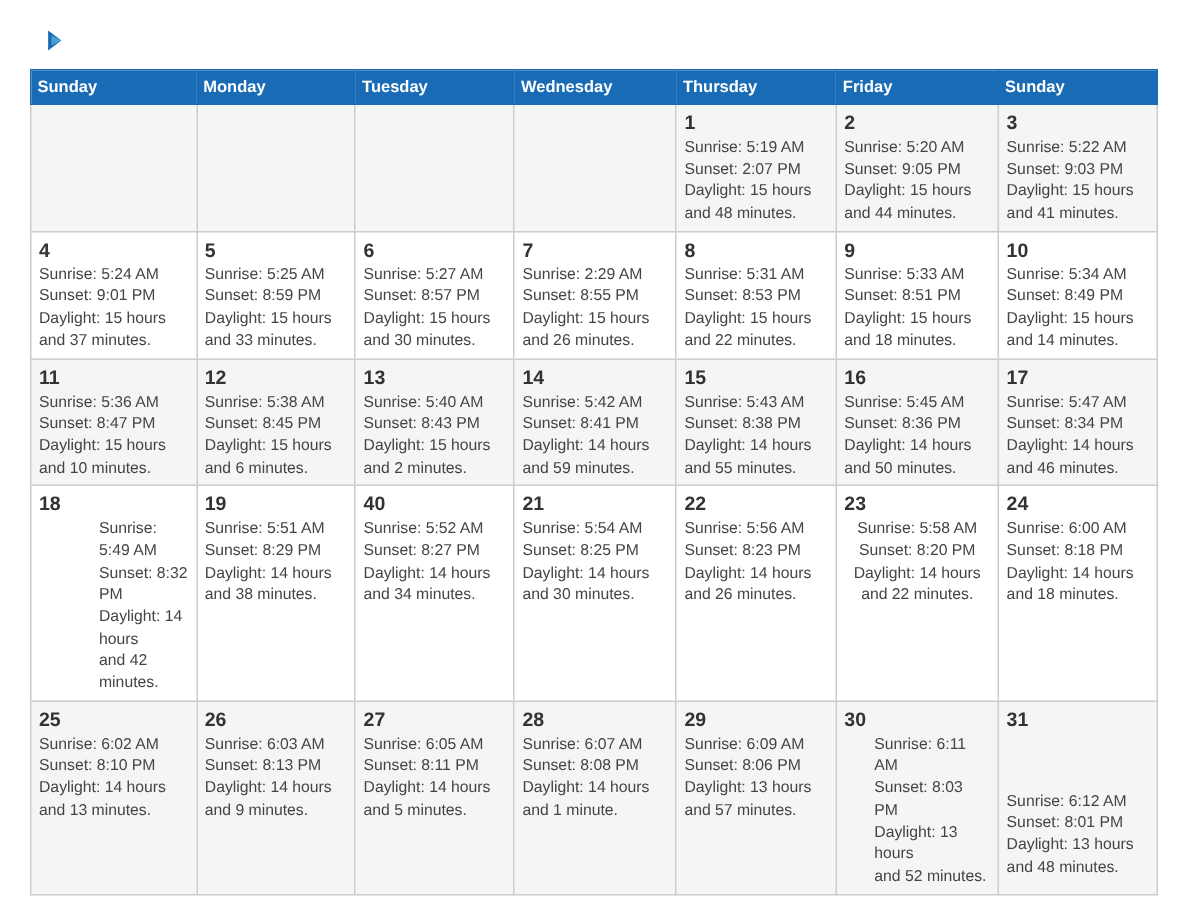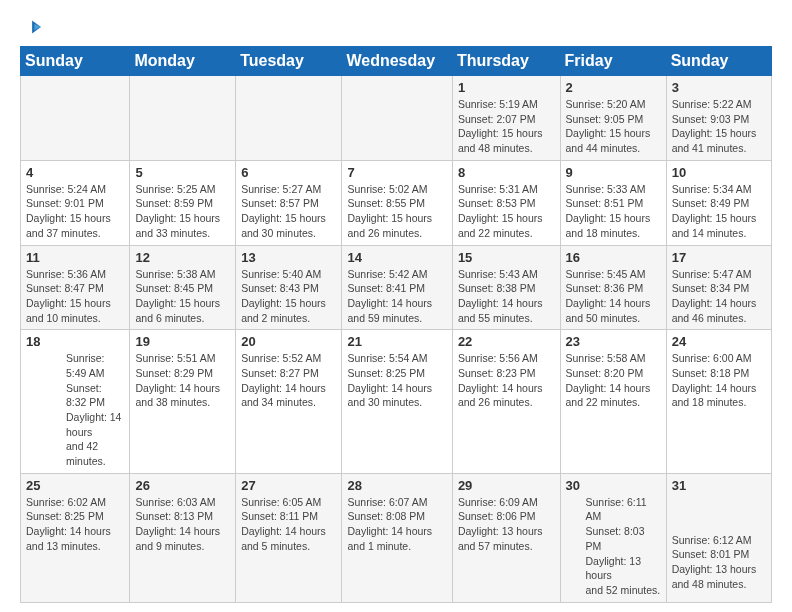--- a/index.html
+++ b/index.html
@@ -41,21 +41,21 @@
     .calendar {
       width: 100%;
       border-collapse: collapse;
       font-size: 11px;
     }
     .calendar thead th {
       background: #1a6bb5;
       color: #fff;
       padding: 5px 4px;
       text-align: left;
-      font-size: 16px;
+      font-size: 11px;
       font-weight: bold;
       border: 1px solid #1a6bb5;
     }
     .calendar tbody td {
       border: 1px solid #ccc;
       vertical-align: top;
       padding: 4px 5px;
       width: 113px;
       min-height: 80px;
     }
@@ -159,21 +159,21 @@
         </td>
         <td>
           <span class="day-number">6</span>
           <div class="day-info" style="white-space: pre-line;">Sunrise: 5:27 AM
 Sunset: 8:57 PM
 Daylight: 15 hours
 and 30 minutes.</div>
         </td>
         <td>
           <span class="day-number">7</span>
-          <div class="day-info" style="white-space: pre-line;">Sunrise: 5:02 AM
+          <div class="day-info" style="white-space: pre-line;">Sunrise: 2:29 AM
 Sunset: 8:55 PM
 Daylight: 15 hours
 and 26 minutes.</div>
         </td>
         <td>
           <span class="day-number">8</span>
           <div class="day-info" style="white-space: pre-line;">Sunrise: 5:31 AM
 Sunset: 8:53 PM
 Daylight: 15 hours
 and 22 minutes.</div>
@@ -253,21 +253,21 @@
 and 42 minutes.</div>
         </td>
         <td>
           <span class="day-number">19</span>
           <div class="day-info" style="white-space: pre-line;">Sunrise: 5:51 AM
 Sunset: 8:29 PM
 Daylight: 14 hours
 and 38 minutes.</div>
         </td>
         <td>
-          <span class="day-number">20</span>
+          <span class="day-number">40</span>
           <div class="day-info" style="white-space: pre-line;">Sunrise: 5:52 AM
 Sunset: 8:27 PM
 Daylight: 14 hours
 and 34 minutes.</div>
         </td>
         <td>
           <span class="day-number">21</span>
           <div class="day-info" style="white-space: pre-line;">Sunrise: 5:54 AM
 Sunset: 8:25 PM
 Daylight: 14 hours
@@ -275,38 +275,38 @@
         </td>
         <td>
           <span class="day-number">22</span>
           <div class="day-info" style="white-space: pre-line;">Sunrise: 5:56 AM
 Sunset: 8:23 PM
 Daylight: 14 hours
 and 26 minutes.</div>
         </td>
         <td>
           <span class="day-number">23</span>
-          <div class="day-info" style="white-space: pre-line;">Sunrise: 5:58 AM
+          <div class="day-info" style="white-space: pre-line; text-align: center;">Sunrise: 5:58 AM
 Sunset: 8:20 PM
 Daylight: 14 hours
 and 22 minutes.</div>
         </td>
         <td>
           <span class="day-number">24</span>
           <div class="day-info" style="white-space: pre-line;">Sunrise: 6:00 AM
 Sunset: 8:18 PM
 Daylight: 14 hours
 and 18 minutes.</div>
         </td>
       </tr>
       <tr>
         <td>
           <span class="day-number">25</span>
           <div class="day-info" style="white-space: pre-line;">Sunrise: 6:02 AM
-Sunset: 8:25 PM
+Sunset: 8:10 PM
 Daylight: 14 hours
 and 13 minutes.</div>
         </td>
         <td>
           <span class="day-number">26</span>
           <div class="day-info" style="white-space: pre-line;">Sunrise: 6:03 AM
 Sunset: 8:13 PM
 Daylight: 14 hours
 and 9 minutes.</div>
         </td>

